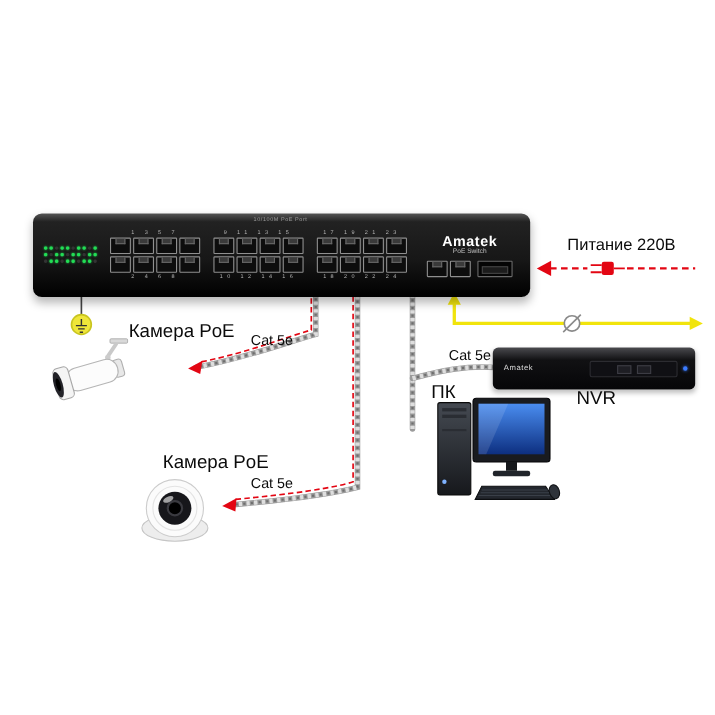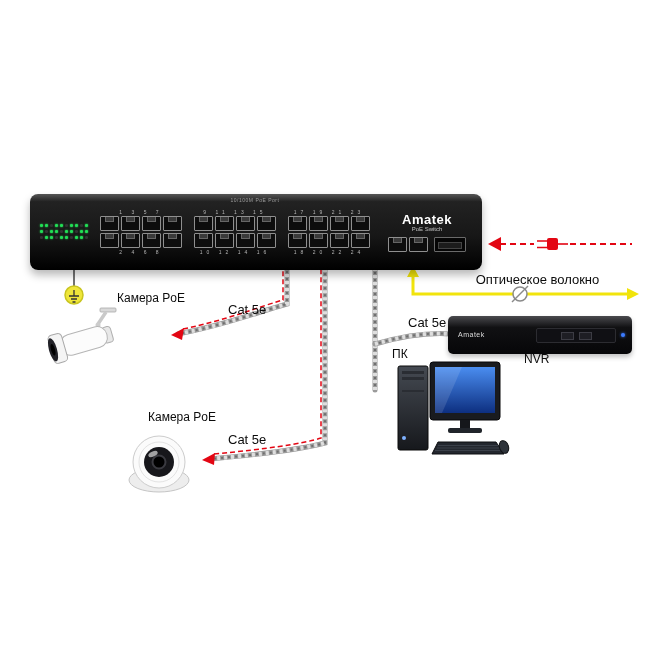--- a/index.html
+++ b/index.html
@@ -37,21 +37,21 @@
   .prow{display:grid;grid-template-columns:repeat(4,1fr);gap:2px;}
   .rj45{width:17px;height:13px;background:#0d0d0d;border:1px solid #8f8f8f;border-radius:1px;position:relative;}
   .rj45::after{content:"";position:absolute;left:4px;top:0;width:7px;height:4px;background:#3a3a3a;border:1px solid #666;border-top:none;}
   .sw-right{display:flex;flex-direction:column;align-items:center;justify-content:center;gap:4px;margin-left:12px;flex:1;}
   .brand{color:#fff;font-weight:700;font-size:13px;letter-spacing:.5px;line-height:13px;}
   .subtitle{color:#c2c2c2;font-size:6px;line-height:7px;}
   .iorow{display:flex;gap:6px;align-items:center;}
   .sfp{width:30px;height:13px;background:#050505;border:1px solid #6a6a6a;border-radius:1px;position:relative;}
   .sfp::after{content:"";position:absolute;left:3px;top:4px;right:3px;height:5px;background:#1c1c1c;border:1px solid #444;}
   
-  .lbl{position:absolute;z-index:3;color:#0b0b0b;font-size:12px;white-space:nowrap;}
+  .lbl{position:absolute;z-index:3;color:#0b0b0b;font-size:17px;white-space:nowrap;}
   .lbl.center{text-align:center;}
   .lbl.small{font-size:13px;}
   
   .dev{position:absolute;z-index:2;}
   .nvr{left:448px;top:316px;width:184px;height:38px;border-radius:5px;
        background:linear-gradient(180deg,#4a4a4e 0%,#111113 30%,#060608 100%);
        box-shadow:0 3px 5px rgba(0,0,0,.25);}
   .nvr-brand{position:absolute;left:10px;top:15px;font-size:7px;color:#ddd;letter-spacing:.5px;}
   .nvr-vent{position:absolute;right:16px;top:12px;width:78px;height:13px;background:#101014;
        border:1px solid #2c2c31;border-radius:2px;display:flex;gap:5px;align-items:center;justify-content:center;}
@@ -278,21 +278,21 @@
     </g>
     <g>
       <polygon points="46,82 104,82 112,94 40,94" fill="#23272e" stroke="#0c0e11"></polygon>
       <path d="M46,85.5 L106,85.5 M45,88 L108,88 M43,90.5 L110,90.5" stroke="#3a4049" stroke-width="1" fill="none"></path>
     </g>
     <g>
       <ellipse cx="112" cy="87" rx="4.5" ry="6.5" fill="#2e333a" stroke="#101215" transform="rotate(-18 112 87)"></ellipse>
     </g>
   </svg>
 
-  <div class="lbl center small" style="left:465px;top:272px;width:145px;">Оптическое волокно</div>
+  <div class="lbl center" style="left:495px;top:214px;width:140px;font-size:15px;">Питание 220В</div>
   <div class="lbl" style="left:117px;top:291px;">Камера PoE</div>
   <div class="lbl small" style="left:228px;top:302px;">Cat 5e</div>
   <div class="lbl small" style="left:408px;top:315px;">Cat 5e</div>
   <div class="lbl" style="left:392px;top:347px;">ПК</div>
   <div class="lbl" style="left:524px;top:352px;">NVR</div>
   <div class="lbl" style="left:148px;top:410px;">Камера PoE</div>
   <div class="lbl small" style="left:228px;top:432px;">Cat 5e</div>
 
 </div>
 

